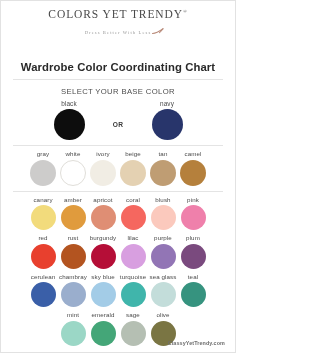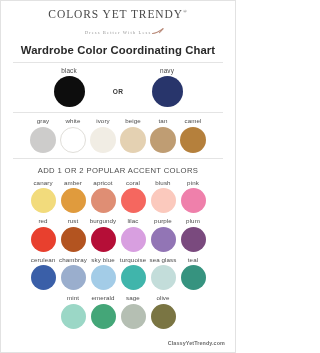--- a/index.html
+++ b/index.html
@@ -55,21 +55,21 @@
     vertical-align: super;
   }
 
   
   .title {
     text-align: center;
     font-size: 11.3px;
     font-weight: bold;
     color: #2a2a2a;
     letter-spacing: 0.1px;
-    margin-top: 5px;
+    margin-top: 22px;
     line-height: 14px;
     white-space: nowrap;
   }
 
   .divider {
     height: 1px;
     background: #e4e4e4;
     margin: 5px 3px 0 3px;
   }
 
@@ -169,20 +169,21 @@
           <path d="M0.5 5.5 C3 5.5 6 4.5 11 0.8" stroke="#b98b7a" stroke-width="1.1" fill="none" stroke-linecap="round"></path>
           <path d="M7.5 4.6 C9 3.6 10 2.2 11 0.8" stroke="#b98b7a" stroke-width="1.1" fill="none" stroke-linecap="round"></path>
         </svg>
       </span>
     </div>
   </div>
 
   <div class="title">Wardrobe Color Coordinating Chart</div>
   <div class="divider"></div>
 
+  <div class="section-head">SELECT YOUR BASE COLOR</div>
   <div class="row gap-base">
     <div class="base-swatch">
       <div class="swatch-label">black</div>
       <div class="dot" style="background:#0d0d0d"></div>
     </div>
     <div class="or">OR</div>
     <div class="base-swatch">
       <div class="swatch-label">navy</div>
       <div class="dot" style="background:#28356b"></div>
     </div>
@@ -212,21 +213,20 @@
       <div class="dot" style="background:#bf9d73"></div>
     </div>
     <div class="swatch">
       <div class="swatch-label">camel</div>
       <div class="dot" style="background:#b5803c"></div>
     </div>
   </div>
 
   <div class="divider"></div>
 
-  <div class="section-head">ADD 1 OR 2 POPULAR ACCENT COLORS</div>
 
   <div class="row">
     <div class="swatch">
       <div class="swatch-label">canary</div>
       <div class="dot" style="background:#f2db7c"></div>
     </div>
     <div class="swatch">
       <div class="swatch-label">amber</div>
       <div class="dot" style="background:#e09b3d"></div>
     </div>

